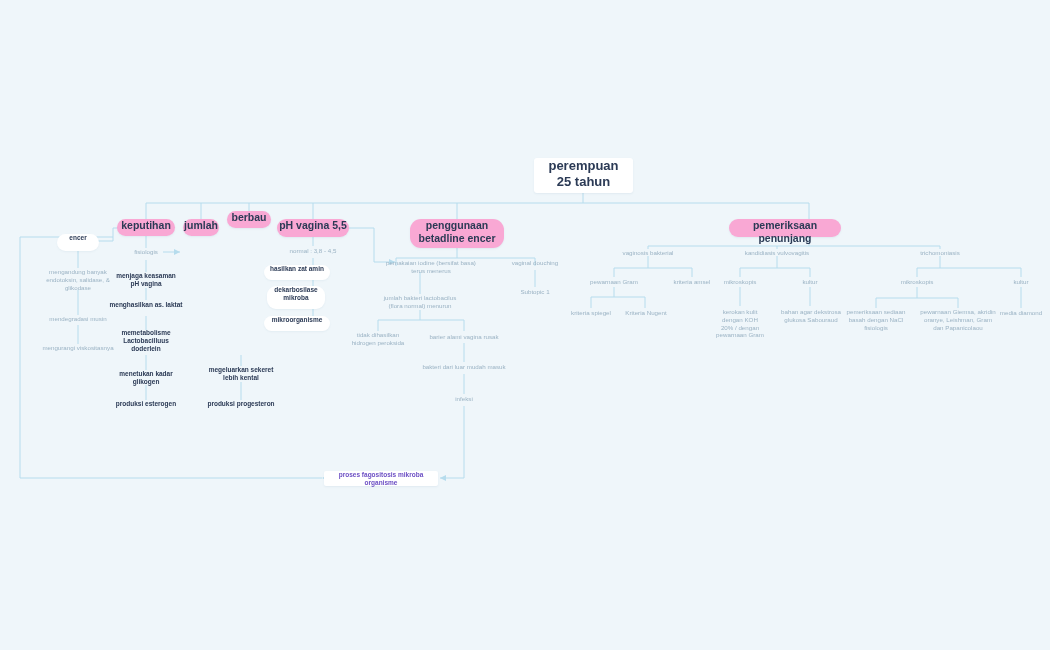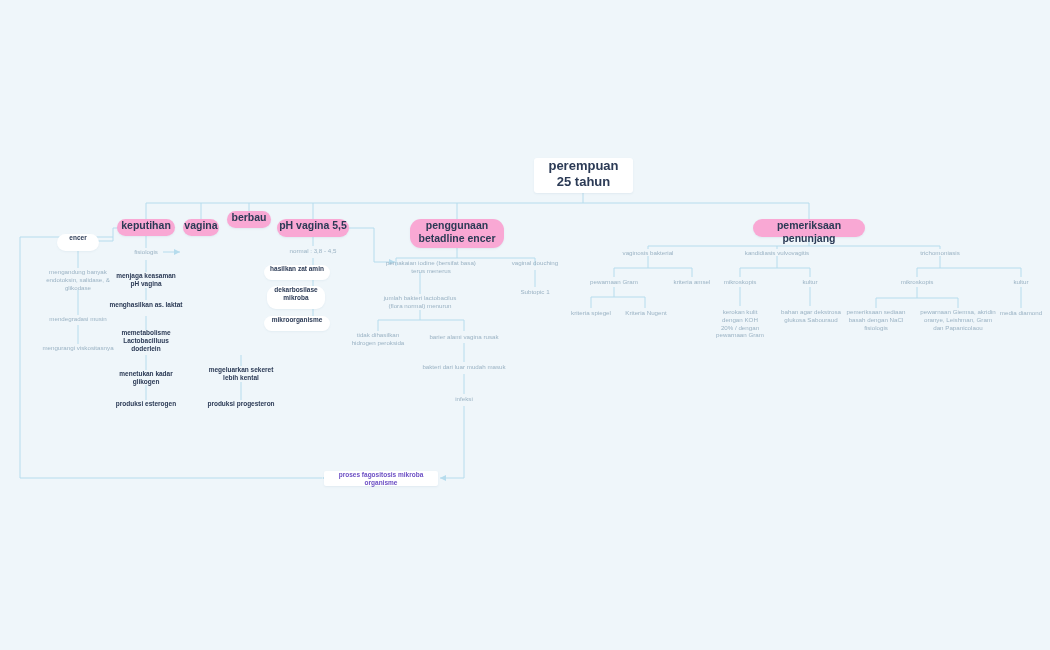--- a/index.html
+++ b/index.html
@@ -205,37 +205,37 @@
   <div class="node n-root" style="left:534px; top:158px; width:99px; height:35px;">
     <span>perempuan
 25 tahun</span>
   </div>
 
   <div class="node n-main" style="left:117px; top:219px; width:58px; height:17px;">
     <span>keputihan</span>
   </div>
 
   <div class="node n-main" style="left:183px; top:219px; width:36px; height:17px;">
-    <span>vagina</span>
+    <span>jumlah</span>
   </div>
 
   <div class="node n-main" style="left:227px; top:211px; width:44px; height:17px;">
     <span>berbau</span>
   </div>
 
   <div class="node n-main" style="left:277px; top:219px; width:72px; height:18px;">
     <span>pH vagina 5,5</span>
   </div>
 
   <div class="node n-main" style="left:410px; top:219px; width:94px; height:29px;">
     <span>penggunaan
 betadline encer</span>
   </div>
 
-  <div class="node n-main" style="left:753px; top:219px; width:112px; height:18px;">
+  <div class="node n-main" style="left:729px; top:219px; width:112px; height:18px;">
     <span>pemeriksaan penunjang</span>
   </div>
 
   <div class="node n-pill" style="left:57px; top:234px; width:42px; height:17px;">
     <span>encer</span>
   </div>
 
   <div class="node n-light" style="left:124px; top:248px; width:44px; height:10px;">
     <span>fisiologis</span>
   </div>

